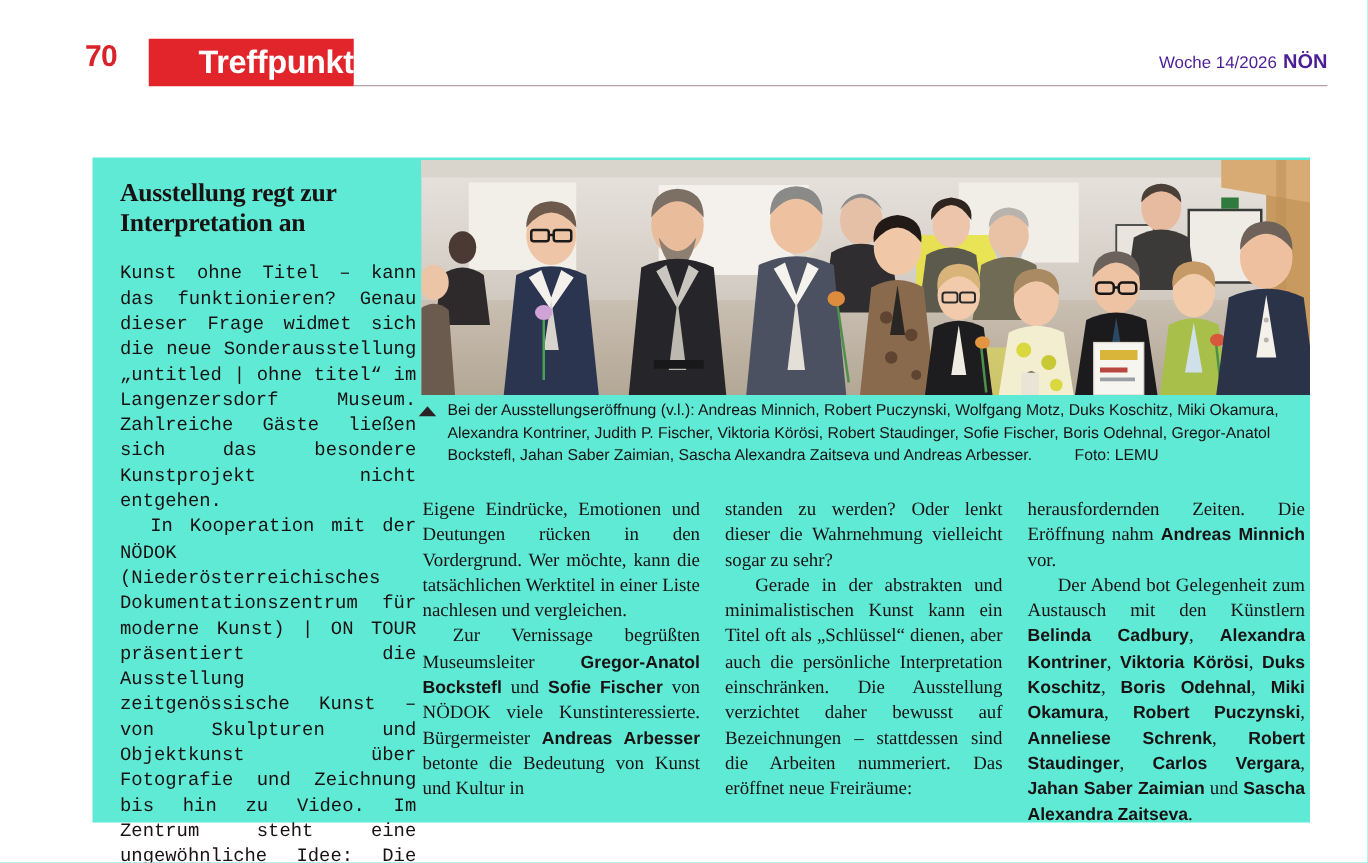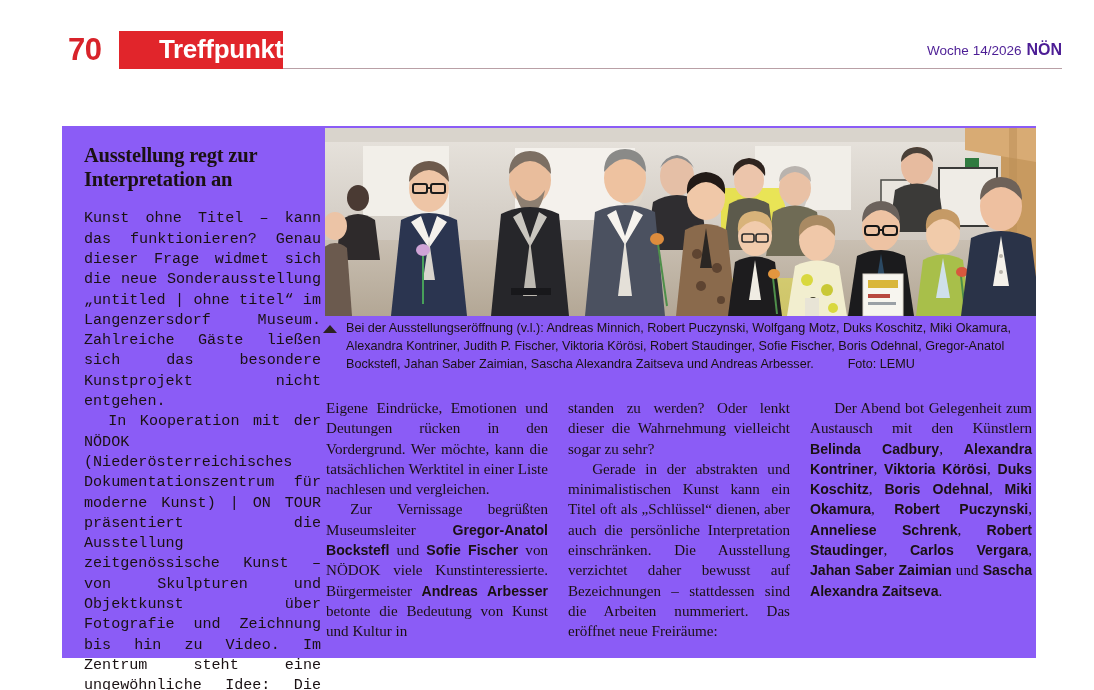--- a/index.html
+++ b/index.html
@@ -21,21 +21,21 @@
     left: 0; top: 0;
     width: 1094px;
     height: 95px;
   }
   .page-number {
     position: absolute;
     left: 68px;
     top: 34px;
     font-family: "Liberation Sans", sans-serif;
     font-weight: bold;
-    font-size: 31px;
+    font-size: 24px;
     color: #d8232a;
     letter-spacing: -0.5px;
     line-height: 1;
   }
   .section-tag {
     position: absolute;
     left: 119px;
     top: 31px;
     width: 164px;
     height: 38px;
@@ -74,25 +74,25 @@
   .issue-brand {
     font-weight: bold;
     font-size: 16px;
     letter-spacing: 0px;
     margin-left: 5px;
   }
 
   
   .article-panel {
     position: absolute;
-    left: 62px;
+    left: 74px;
     top: 126px;
     width: 974px;
     height: 532px;
-    background: #8b5cf6;
+    background: #5eead4;
   }
 
   
   .intro-col {
     position: absolute;
     left: 22px;
     top: 17px;
     width: 237px;
   }
   .article-headline {
@@ -400,16 +400,17 @@
     <div class="body-col"></div>
     <div class="body-col">
         <p><span>Eigene Eindrücke, Emotionen und Deutungen rücken in den Vordergrund. Wer möchte, kann die tatsächlichen Werktitel in einer Liste nachlesen und vergleichen.</span></p>
         <p class="indented"><span>Zur Vernissage begrüßten Museumsleiter </span><b>Gregor-Anatol Bockstefl</b><span> und </span><b>Sofie Fischer</b><span> von NÖDOK viele Kunstinteressierte. Bürgermeister </span><b>Andreas Arbesser</b><span> betonte die Bedeutung von Kunst und Kultur in</span></p>
       </div>
     <div class="body-col">
         <p><span>standen zu werden? Oder lenkt dieser die Wahrnehmung vielleicht sogar zu sehr?</span></p>
         <p class="indented"><span>Gerade in der abstrakten und minimalistischen Kunst kann ein Titel oft als „Schlüssel“ dienen, aber auch die persönliche Interpretation einschränken. Die Ausstellung verzichtet daher bewusst auf Bezeichnungen – stattdessen sind die Arbeiten nummeriert. Das eröffnet neue Freiräume:</span></p>
       </div>
     <div class="body-col">
+        <p><span>herausfordernden Zeiten. Die Eröffnung nahm </span><b>Andreas Minnich</b><span> vor.</span></p>
         <p class="indented"><span>Der Abend bot Gelegenheit zum Austausch mit den Künstlern </span><b>Belinda Cadbury</b><span>, </span><b>Alexandra Kontriner</b><span>, </span><b>Viktoria Körösi</b><span>, </span><b>Duks Koschitz</b><span>, </span><b>Boris Odehnal</b><span>, </span><b>Miki Okamura</b><span>, </span><b>Robert Puczynski</b><span>, </span><b>Anneliese Schrenk</b><span>, </span><b>Robert Staudinger</b><span>, </span><b>Carlos Vergara</b><span>, </span><b>Jahan Saber Zaimian</b><span> und </span><b>Sascha Alexandra Zaitseva</b><span>.</span></p>
       </div>
   </div>
 </div>
 
 </body></html>

